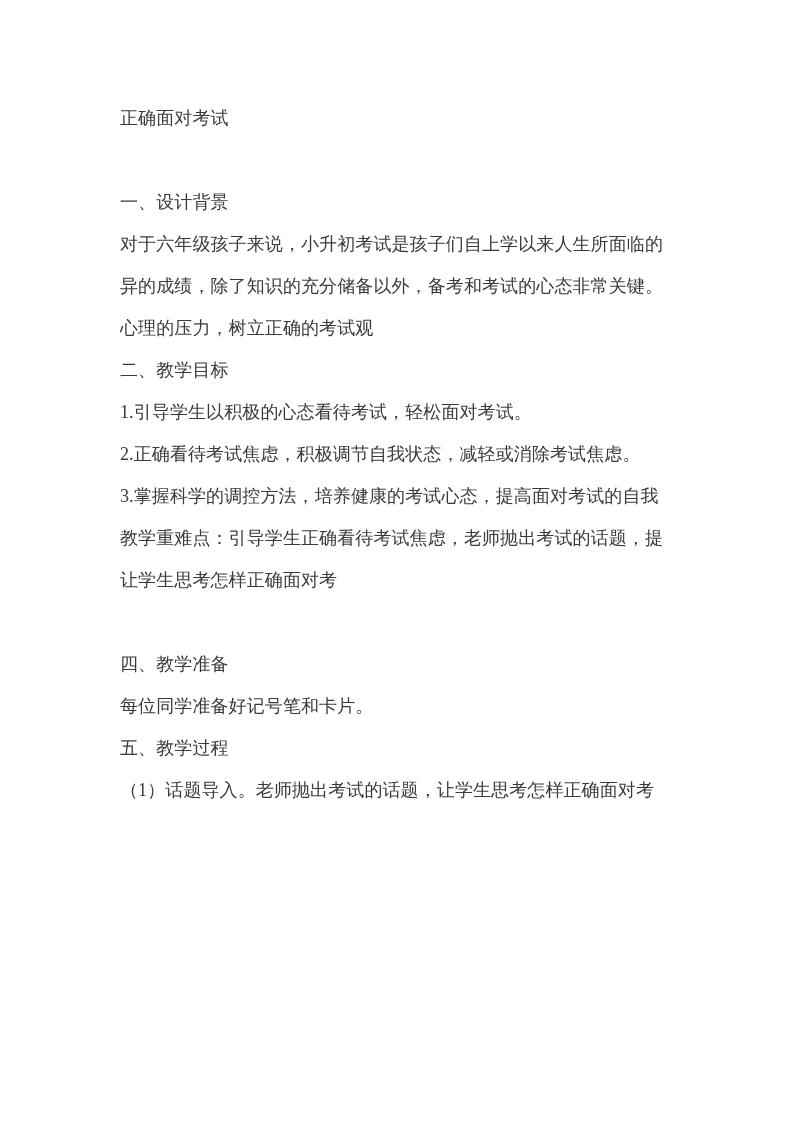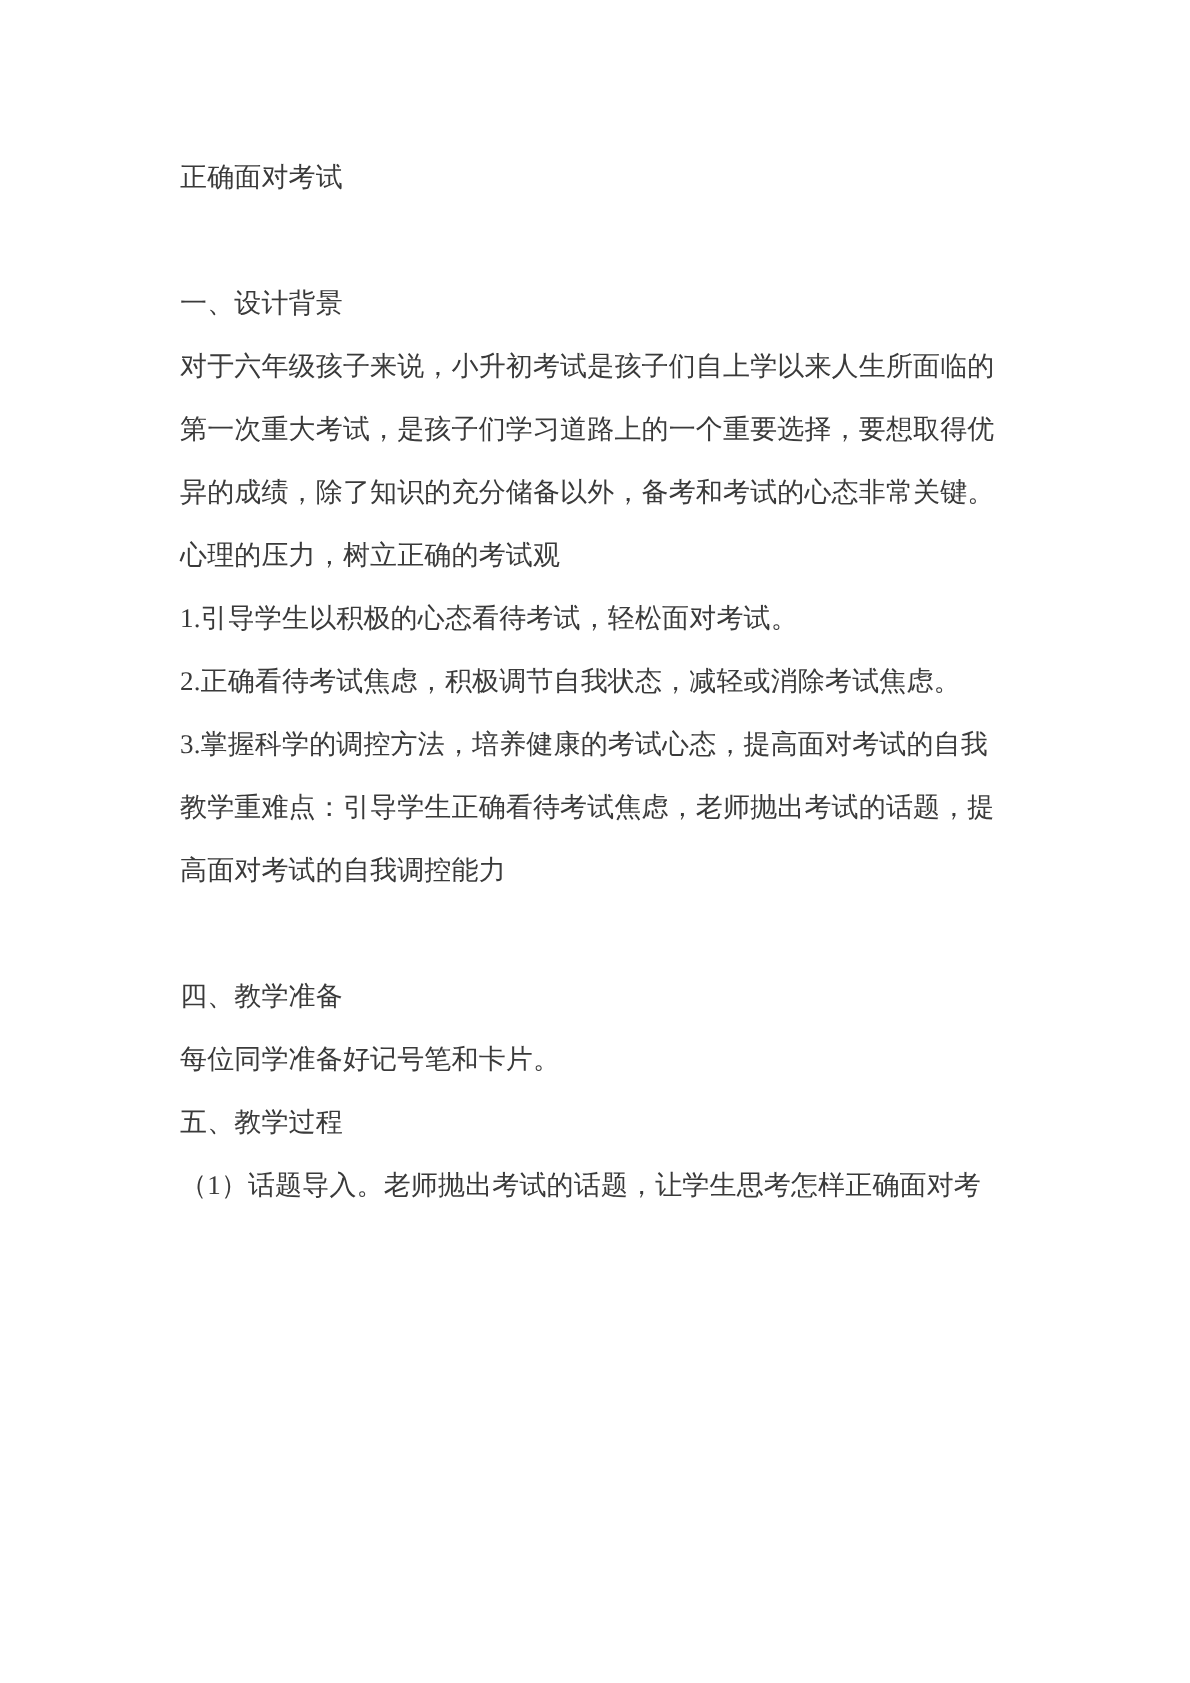--- a/index.html
+++ b/index.html
@@ -33,26 +33,26 @@
   }
 </style>
 </head>
 <body>
 
 <div class="page">
   <div class="line">正确面对考试</div>
   <div class="line"></div>
   <div class="line">一、设计背景</div>
   <div class="line">对于六年级孩子来说，小升初考试是孩子们自上学以来人生所面临的</div>
-  <div class="line">第一次重大考试，是孩子们学习道路上的一个重要选择，要想取得优</div>
   <div class="line">异的成绩，除了知识的充分储备以外，备考和考试的心态非常关键。</div>
   <div class="line">心理的压力，树立正确的考试观</div>
+  <div class="line">二、教学目标</div>
   <div class="line">1.引导学生以积极的心态看待考试，轻松面对考试。</div>
   <div class="line">2.正确看待考试焦虑，积极调节自我状态，减轻或消除考试焦虑。</div>
   <div class="line">3.掌握科学的调控方法，培养健康的考试心态，提高面对考试的自我</div>
   <div class="line">教学重难点：引导学生正确看待考试焦虑，老师抛出考试的话题，提</div>
-  <div class="line">高面对考试的自我调控能力</div>
+  <div class="line">让学生思考怎样正确面对考</div>
   <div class="line"></div>
   <div class="line">四、教学准备</div>
   <div class="line">每位同学准备好记号笔和卡片。</div>
   <div class="line">五、教学过程</div>
   <div class="line">（1）话题导入。老师抛出考试的话题，让学生思考怎样正确面对考</div>
 </div>
 
 </body></html>

